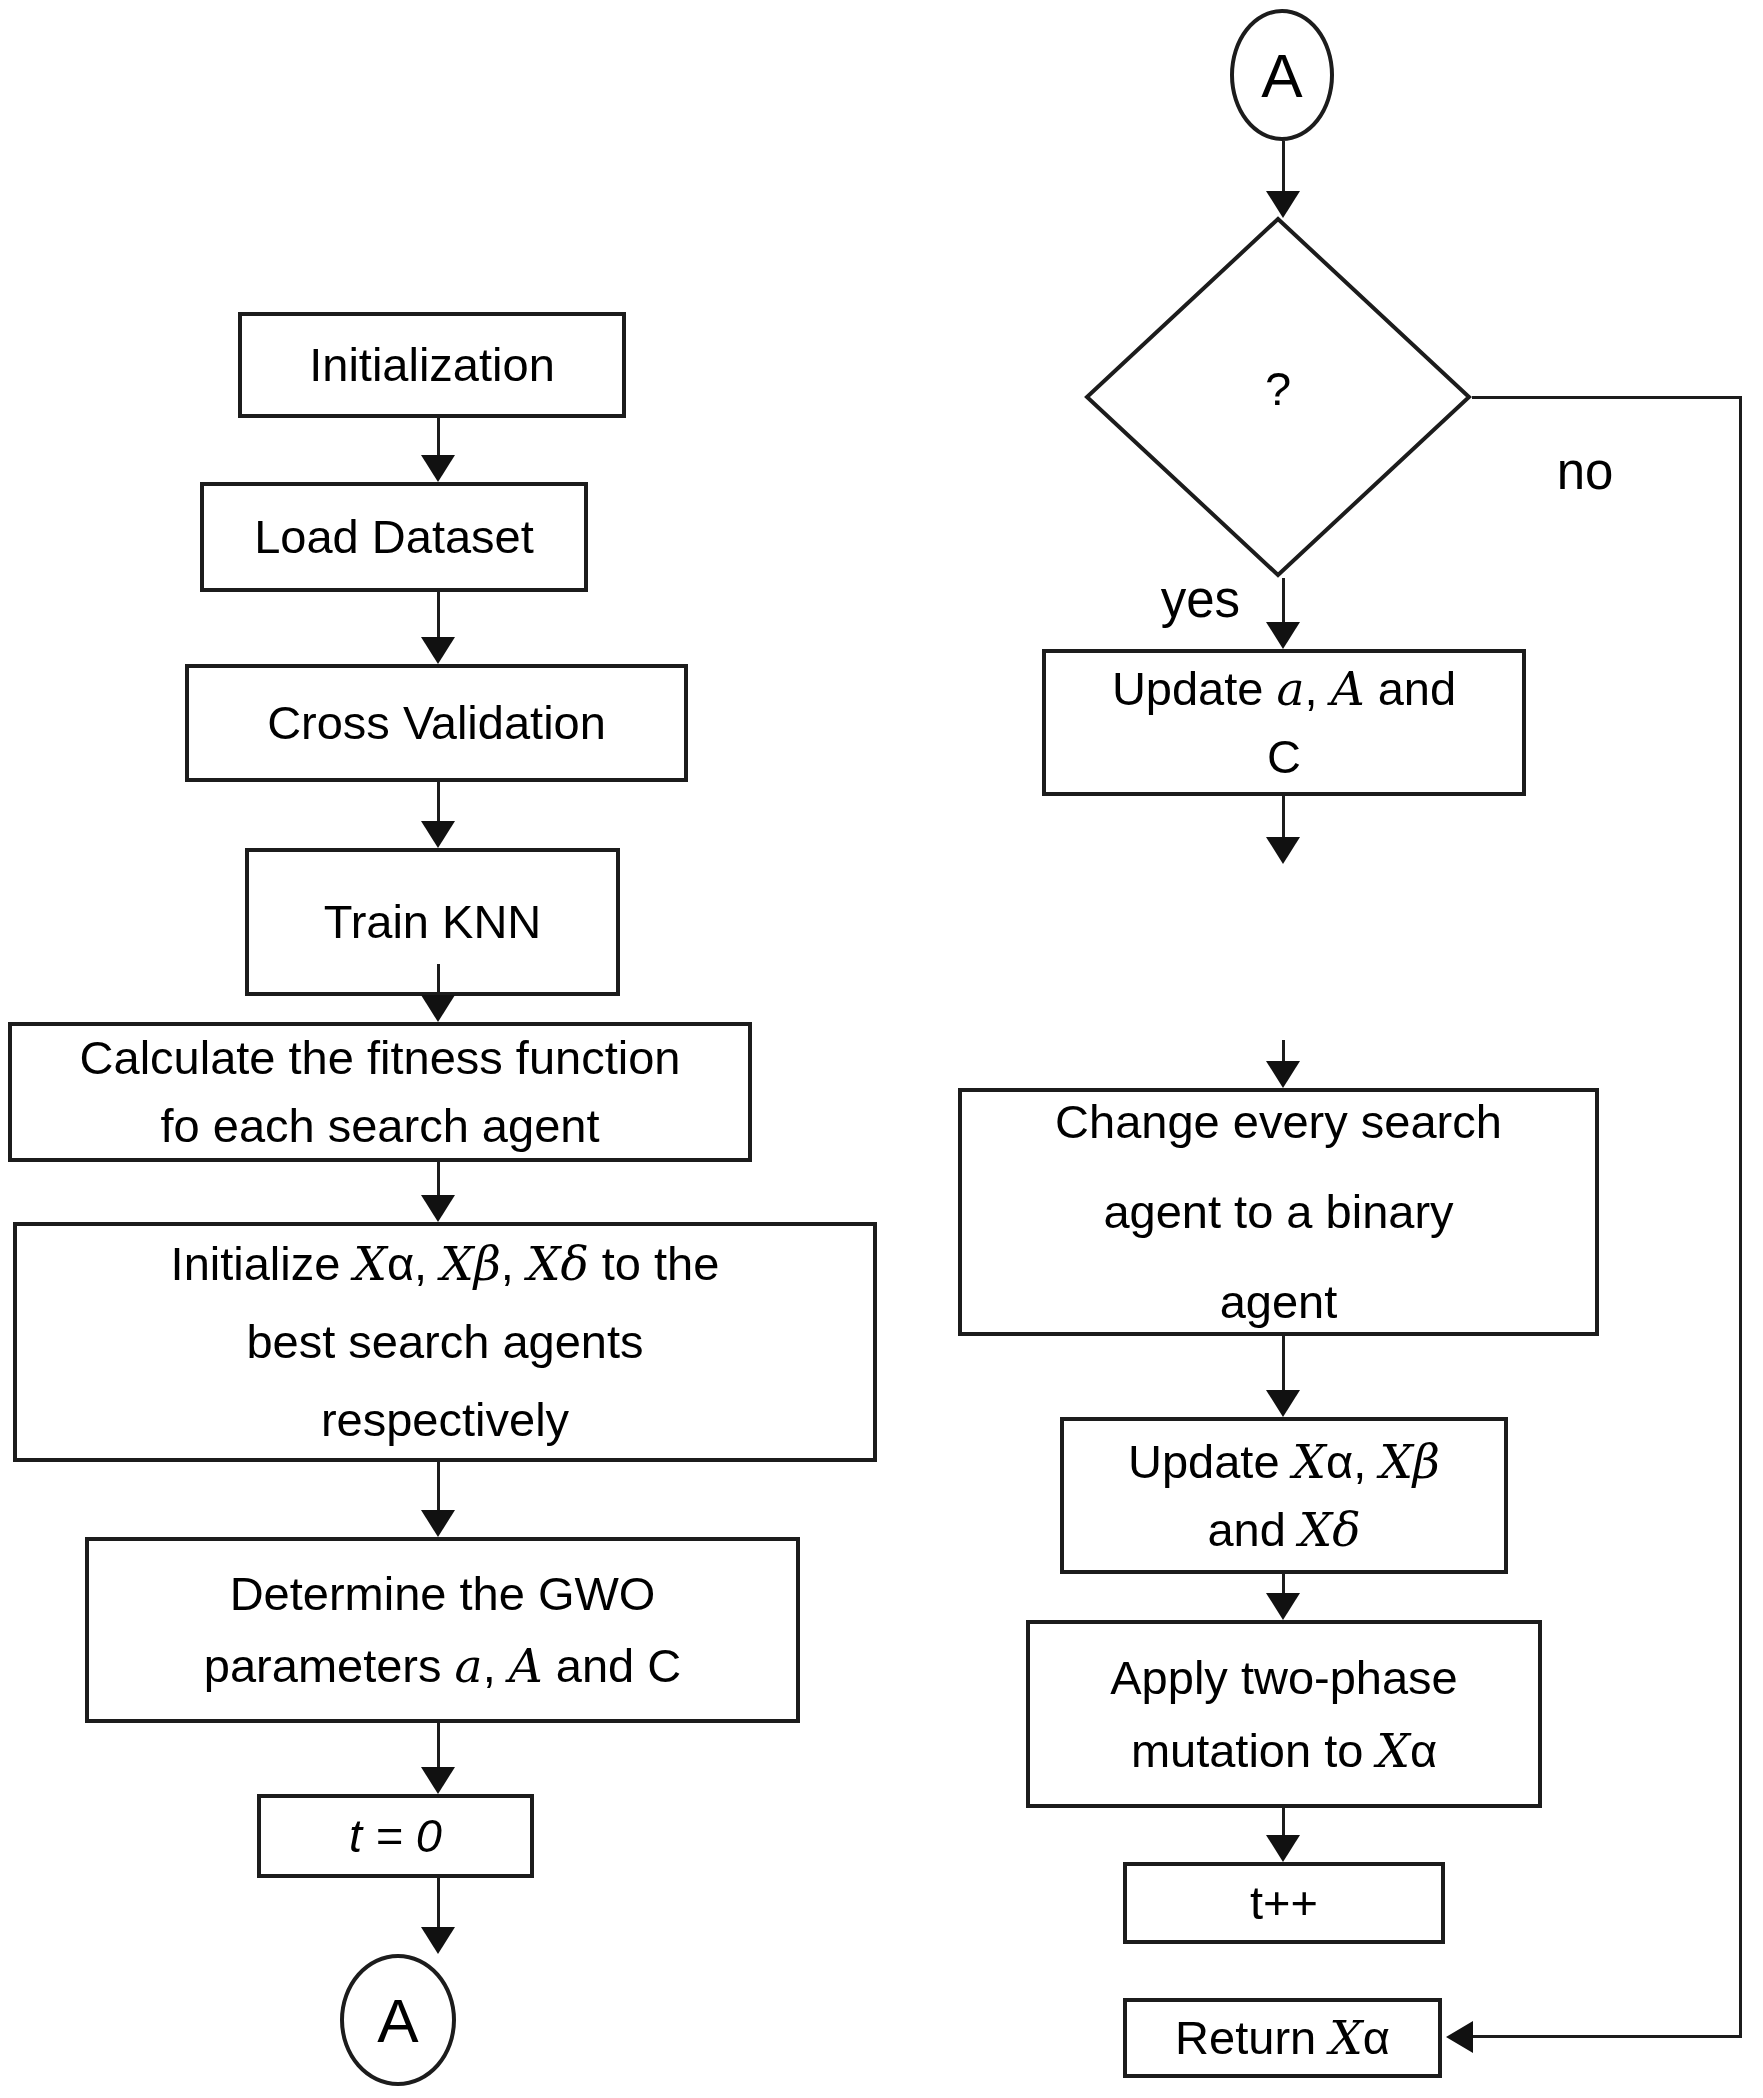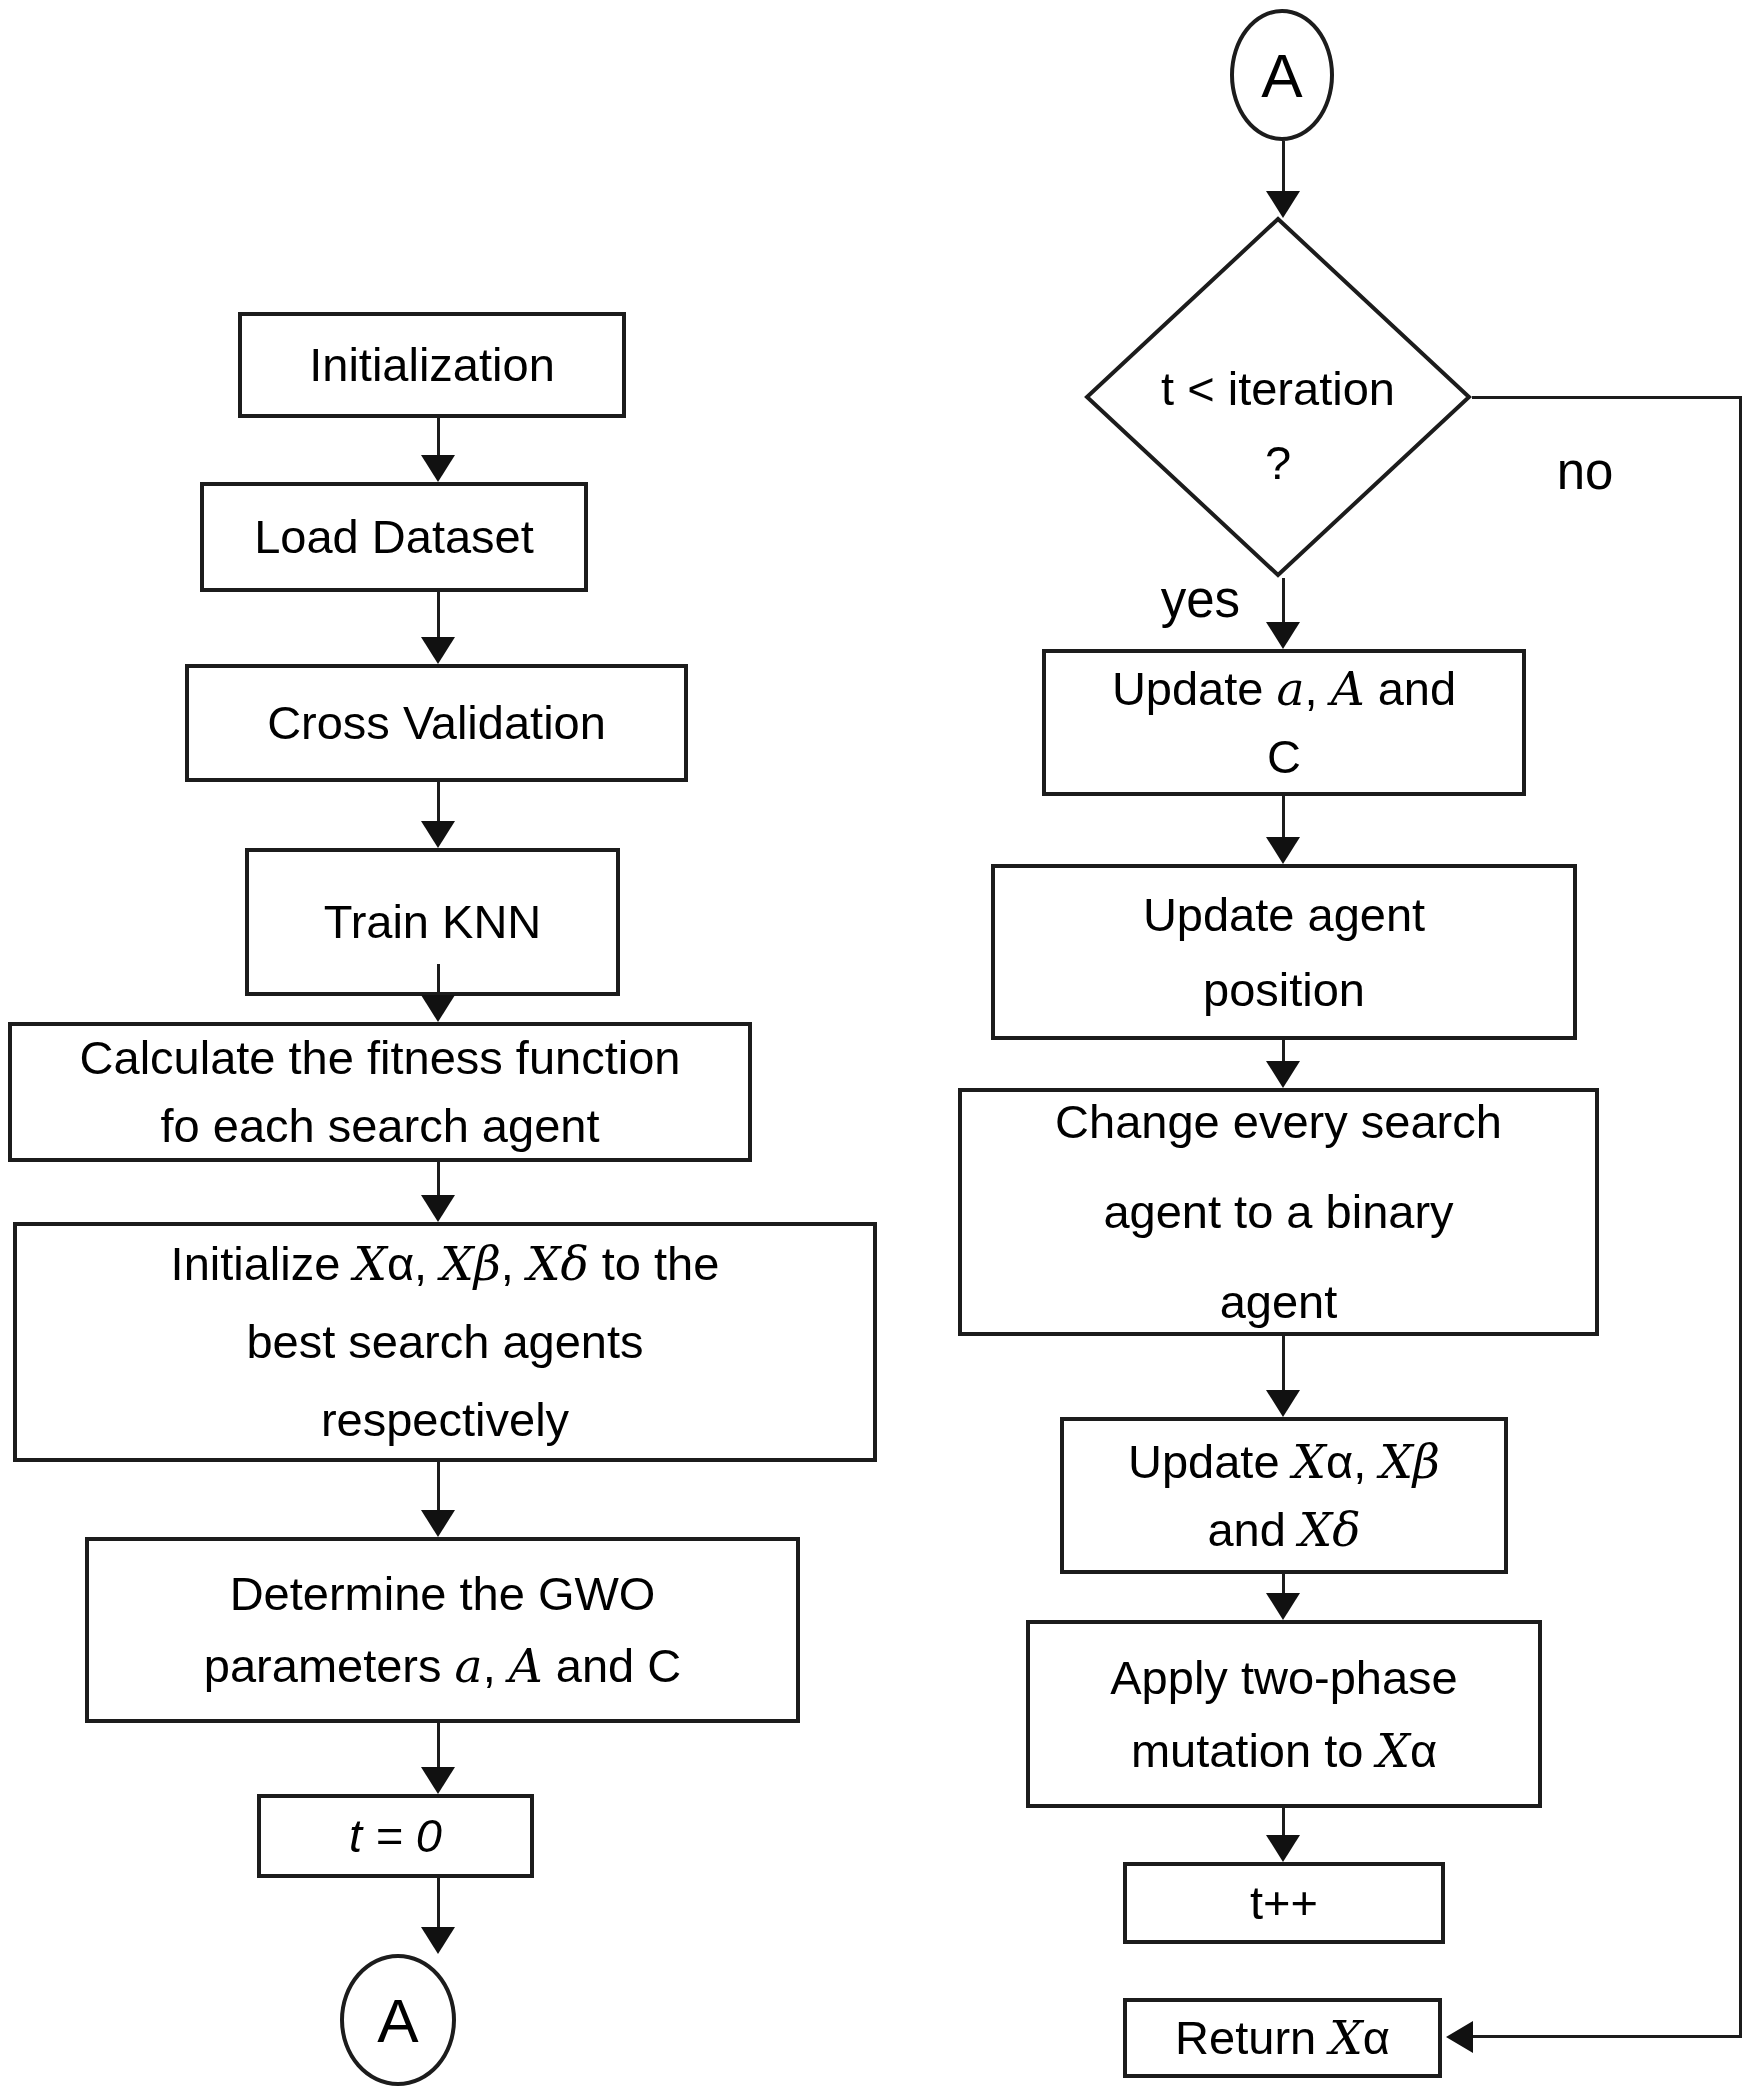--- a/index.html
+++ b/index.html
@@ -98,36 +98,31 @@
   <div class="ah-down" style="left:421px;top:1927px;"></div>
 
   <div class="circle" style="left:1230px;top:9px;width:104px;height:132px;">
     <span>A</span>
   </div>
 
   <svg style="left:1084px;top:216px;" width="388" height="362" viewBox="0 0 388 362">
     <polygon points="194,3 385,181 194,359 3,181" fill="#ffffff" stroke="#1c1c1c" stroke-width="4"></polygon>
   </svg>
   <div class="dtext" style="left:1084px;top:352px;width:388px;">
-      <div class="tline"><span class="txt">t &lt; iteration</span></div>
       <div class="tline"><span class="txt">?</span></div>
     </div>
 
   <div class="flabel" style="left:1040px;top:570px;width:200px;text-align:right;">yes</div>
   <div class="flabel" style="left:1520px;top:442px;width:130px;text-align:center;">no</div>
 
   <div class="box" style="left:1042px;top:649px;width:484px;height:147px;">
       <div class="tline"><span class="txt">Update </span><span class="math">a</span><span class="txt">, </span><span class="math">A</span><span class="txt"> and</span></div>
       <div class="tline"><span class="txt">C</span></div>
     </div>
 
-  <div class="box" style="left:991px;top:864px;width:586px;height:176px;line-height:75px;">
-      <div class="tline"><span class="txt">Update agent</span></div>
-      <div class="tline"><span class="txt">position</span></div>
-    </div>
 
   <div class="box" style="left:958px;top:1088px;width:641px;height:248px;line-height:74px;gap:16px;">
       <div class="tline"><span class="txt">Change every search</span></div>
       <div class="tline"><span class="txt">agent to a binary</span></div>
       <div class="tline"><span class="txt">agent</span></div>
     </div>
 
   <div class="box" style="left:1060px;top:1417px;width:448px;height:157px;">
       <div class="tline"><span class="txt">Update </span><span class="math">X</span><span class="txt">α, </span><span class="math">X</span><span class="math">β</span></div>
       <div class="tline"><span class="txt">and </span><span class="math">X</span><span class="math">δ</span></div>

